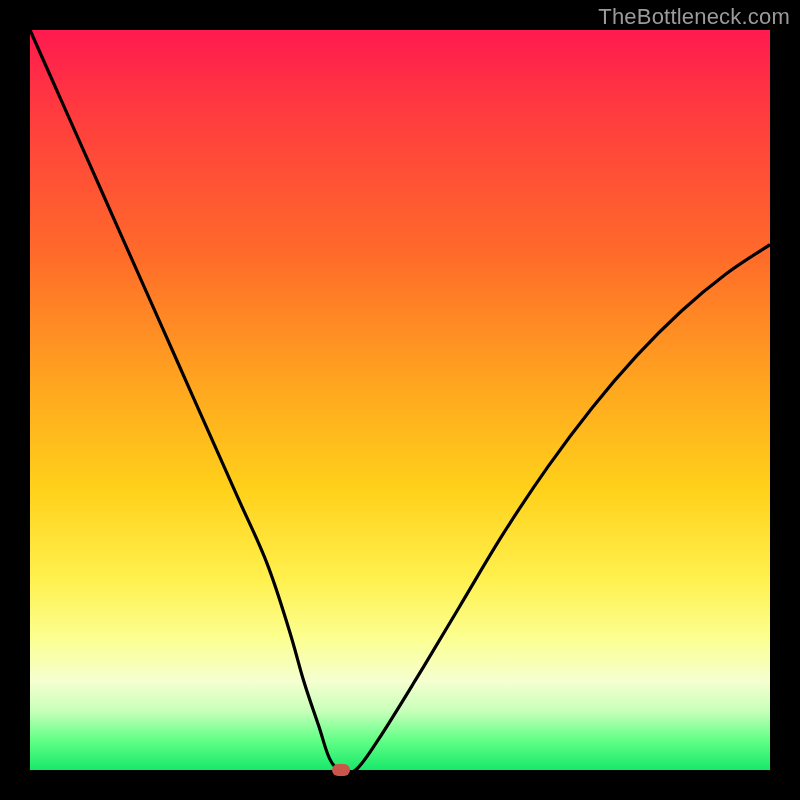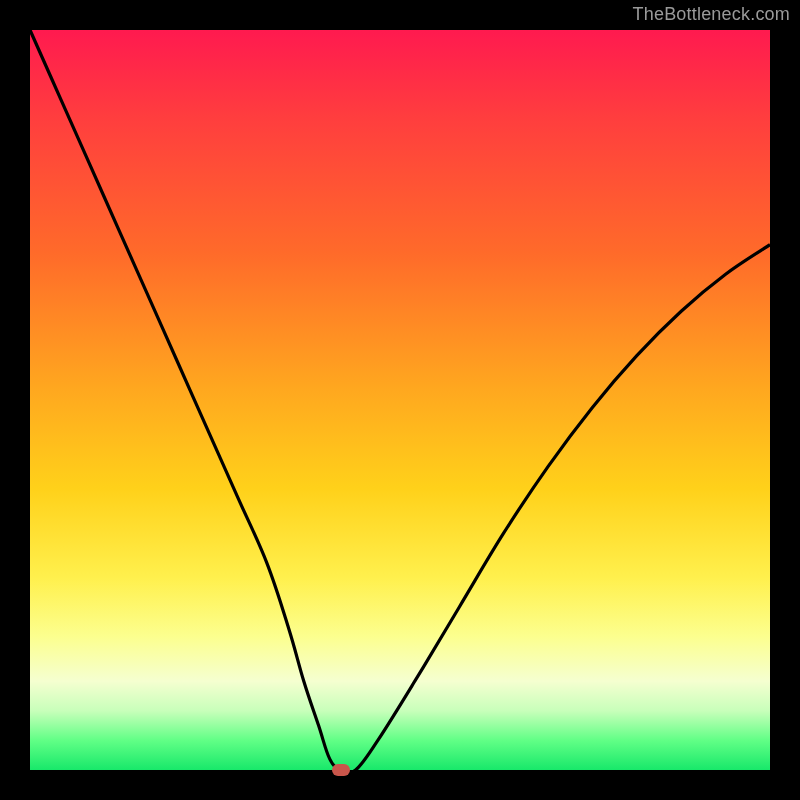--- a/index.html
+++ b/index.html
@@ -39,21 +39,21 @@
       #c8ffba 92%,
       #61ff86 96%,
       #18e86a 100%
     );
   }
   .watermark {
     position: absolute;
     top: 4px;
     right: 10px;
     color: #9a9a9a;
-    font-size: 18px;
+    font-size: 22px;
     letter-spacing: 0.2px;
     user-select: none;
   }
   svg.curve {
     position: absolute;
     left: 0;
     top: 0;
     width: 740px;
     height: 740px;
     overflow: visible;

